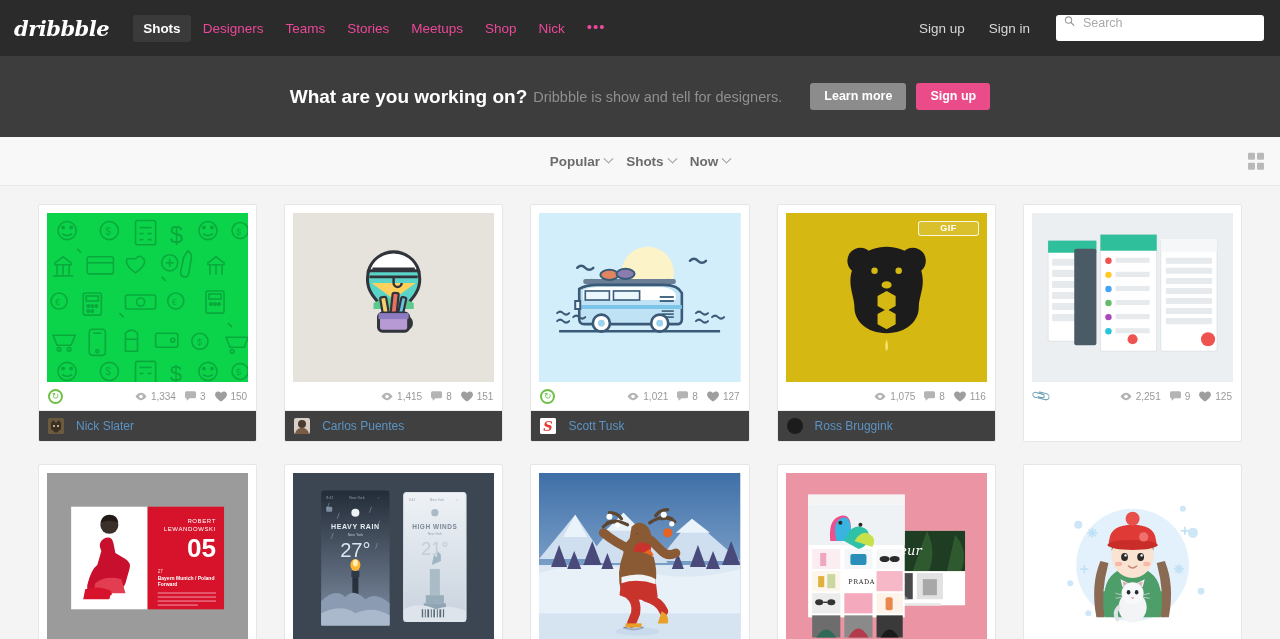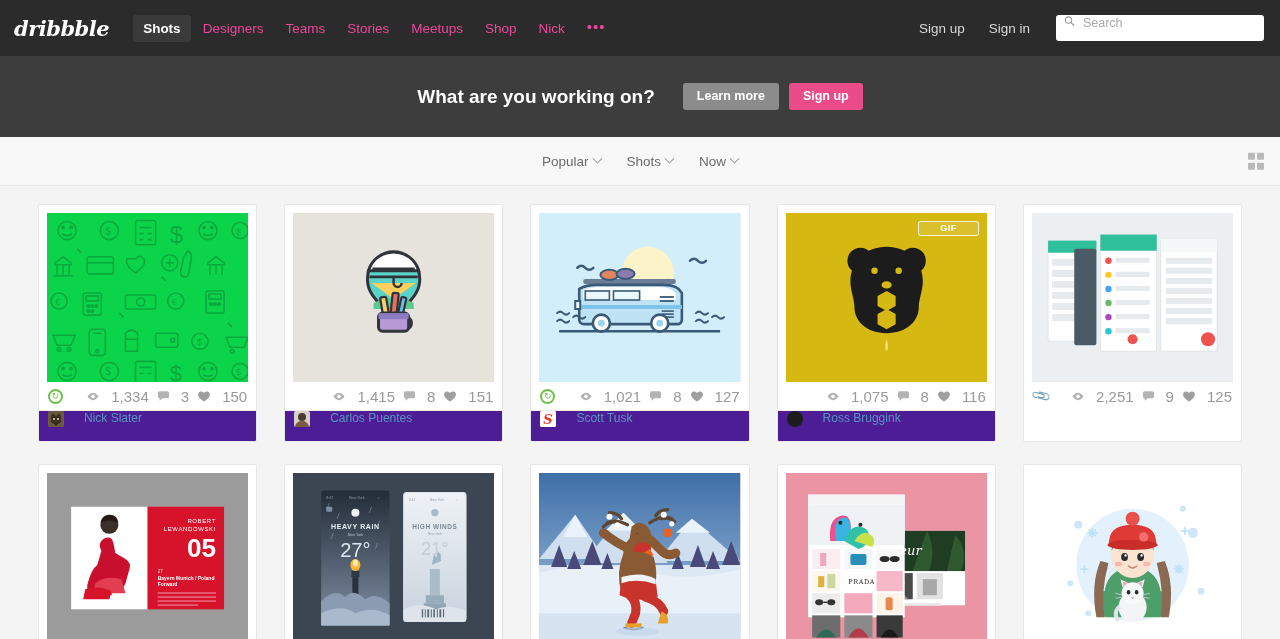--- a/index.html
+++ b/index.html
@@ -99,21 +99,21 @@
   
   .filterbar {
     height: 49px;
     background: #f8f8f8;
     border-bottom: 1px solid #e8e8e8;
     display: flex;
     align-items: center;
     justify-content: center;
     position: relative;
   }
-  .filters { display: flex; align-items: flex-end; gap: 26px; }
+  .filters { display: flex; align-items: flex-end; gap: 14px; font-weight: bold; }
   .filter {
     font-size: 13.5px;
     color: #6b6b6b;
     cursor: pointer;
     display: flex;
     align-items: center;
     gap: 5px;
   }
   .chev {
     display: inline-block;
@@ -173,44 +173,44 @@
   .stats {
     height: 28px;
     display: flex;
     align-items: center;
     padding: 0 9px;
     gap: 9px;
   }
   .stat {
     display: flex;
     align-items: center;
-    gap: 12px;
-    font-size: 15px;
+    gap: 4px;
+    font-size: 10px;
     color: #9a9a9a;
     cursor: pointer;
   }
   .stats .spacer { margin-left: auto; }
   .flagicon {
     width: 15px; height: 15px;
     border-radius: 50%;
     border: 2px solid #6ec046;
     color: #6ec046;
     font-size: 9px;
     display: flex; align-items: center; justify-content: center;
     cursor: pointer;
   }
   .clipicon { color: #b2b2b2; font-size: 13px; cursor: pointer; transform: rotate(-35deg); }
   .author {
     border-top: 1px solid #efefef;
     height: 31px;
     display: flex;
-    align-items: flex-start;
-    gap: 20px;
+    align-items: center;
+    gap: 12px;
     padding: 0 9px;
-    background: #4c1d95;
+    background: #404040;
   }
   .avatar {
     width: 16px; height: 16px;
     border-radius: 2px;
     flex: none;
     display: flex; align-items: center; justify-content: center;
     font-size: 10px; font-weight: bold; color: #fff;
     overflow: hidden;
   }
   .author-name {
@@ -249,20 +249,21 @@
         <circle cx="6.6" cy="6.6" r="4.6" fill="none" stroke="#9a9a9a" stroke-width="1.6"></circle>
         <line x1="10.2" y1="10.2" x2="14.4" y2="14.4" stroke="#9a9a9a" stroke-width="1.8" stroke-linecap="round"></line>
       </svg>
       <input type="text" placeholder="Search" style="">
     </div>
   </div>
 </div>
 
 <div class="promo">
   <span class="promo-strong">What are you working on?</span>
+  <span class="promo-sub">Dribbble is show and tell for designers.</span>
   <button class="btn btn-learn">Learn more</button>
   <button class="btn btn-signup">Sign up</button>
 </div>
 
 <div class="filterbar">
   <div class="filters">
     <div class="filter">
       <span>Popular</span>
       <span class="chev"></span>
     </div>

